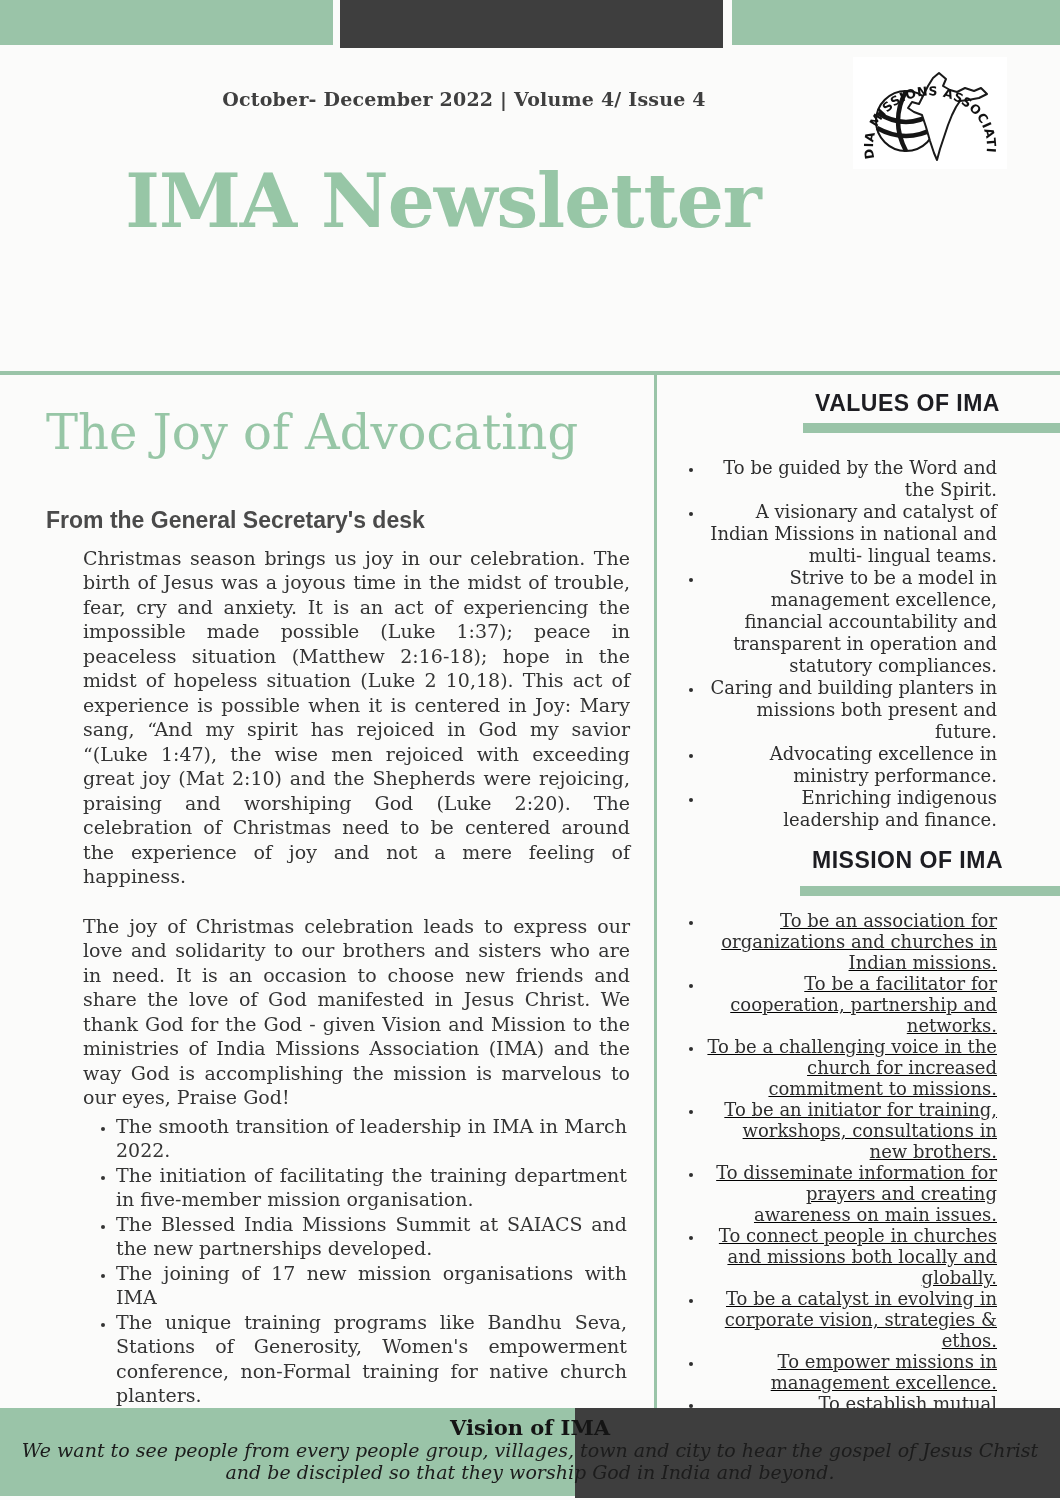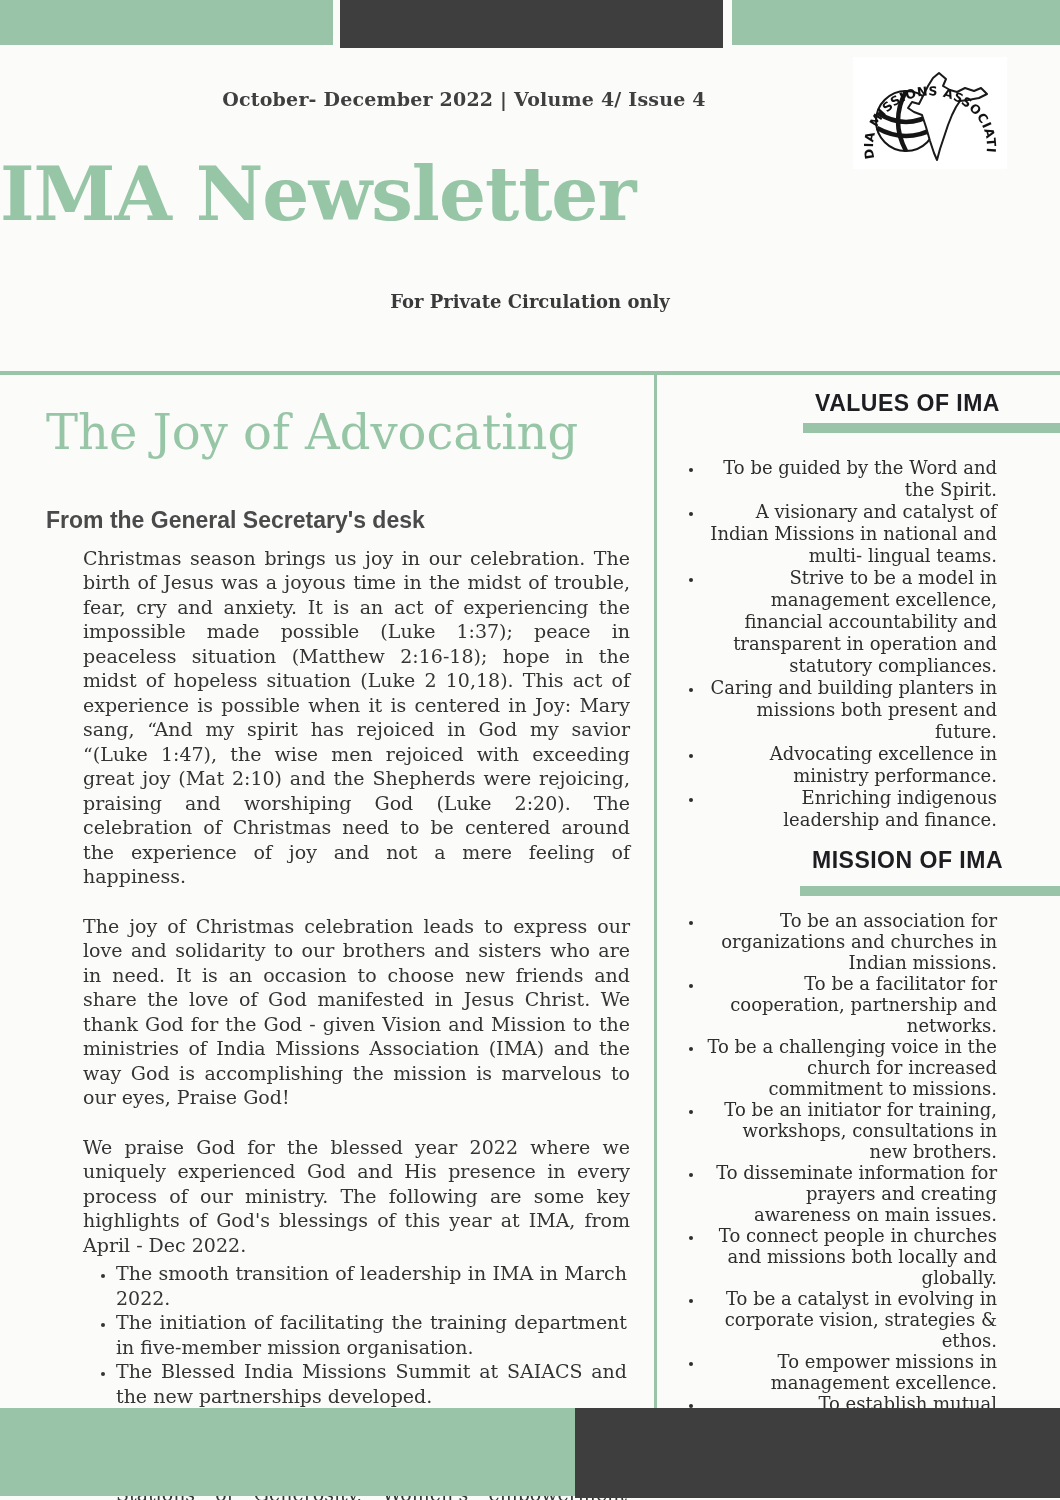--- a/index.html
+++ b/index.html
@@ -10,21 +10,21 @@
   .strip{position:absolute;top:0;height:45px;background:#9ac4a8;}
   .strip-left{left:0;width:333px;}
   .strip-right{left:732px;width:328px;}
   .strip-dark{left:340px;width:383px;height:48px;background:#3e3e3e;}
 
   
   .issue-line{position:absolute;top:88px;left:0;width:928px;text-align:center;
     font:700 19px "DejaVu Serif",serif;color:#3f3f3f;letter-spacing:.2px;}
   .logo{position:absolute;top:57px;left:853px;width:154px;height:112px;background:#ffffff;}
   .logo svg{width:100%;height:100%;display:block;}
-  .main-title{position:absolute;top:152px;left:0;width:872px;margin:0;
+  .main-title{position:absolute;top:152px;left:0;width:872px;margin:7px;text-align:center;
     font:700 74px/1.15 "DejaVu Serif",serif;color:#97c6a6;letter-spacing:-1px;}
   .circulation{position:absolute;top:291px;left:0;width:1060px;text-align:center;
     font:700 18px "DejaVu Serif",serif;color:#3a3a3a;}
 
   
   .hrule{position:absolute;top:371px;left:0;width:1060px;height:4px;background:#9ac4a8;}
   .vdivider{position:absolute;top:375px;left:654px;width:3px;height:1033px;background:#9ac4a8;}
 
   
   .left-col{position:absolute;top:398px;left:46px;width:584px;}
@@ -43,21 +43,21 @@
   .sec-head{margin:0 0 0 100px;text-align:center;
     font:700 23px "Liberation Sans",sans-serif;color:#1d1d22;letter-spacing:.5px;}
   .bar{margin-top:6px;height:10px;background:#9ac4a8;}
   .bar-values{margin-left:148px;}
   .bar-mission{margin-left:145px;margin-top:12px;}
   .side-list{margin:24px 0 0 0;padding-left:49px;width:342px;box-sizing:border-box;
     list-style:disc outside;}
   .side-list li{font:400 18px/22px "DejaVu Serif",serif;color:#2e2e2e;text-align:right;}
   .side-list li::marker{font-size:13px;color:#2e2e2e;}
   .sec-mission{margin-top:16px;}
-  .sec-mission .side-list{margin-top:14px;}
+  .sec-mission .side-list{margin-top:14px;text-decoration:underline;}
   .sec-mission .side-list li{line-height:21px;}
 
   
   .footer{position:absolute;top:1408px;left:0;width:1060px;height:88px;background:#9ac4a8;}
   .footer-dark{position:absolute;top:0;left:575px;width:485px;height:90px;background:#3e3e3e;}
   .footer-text{position:relative;z-index:2;padding-top:7px;text-align:center;}
   .vision-title{font:700 21px "DejaVu Serif",serif;color:#141414;}
   .vision-line{font:italic 400 19px/21.5px "DejaVu Serif",serif;color:#1c1c1c;}
 </style>
 </head>
@@ -83,31 +83,29 @@
         <path d="M 53,34 Q 37,64 53,94" stroke="#151515" stroke-width="4.5" fill="none"></path>
       </g>
       <path d="M 86,16 L 93,22 90,29 97,33 104,35 112,31 121,34 128,31 134,37 126,41 115,43 107,44 103,50 99,58 95,68 91,80 87,92 84,103 81,96 77,84 73,70 69,58 61,55 55,51 59,45 66,47 70,39 75,29 80,21 Z" fill="#ffffff" stroke="#1a1a1a" stroke-width="2" stroke-linejoin="round"></path>
       <text font-family="DejaVu Sans, sans-serif" font-size="12.5" font-weight="bold" fill="#111111" letter-spacing="0.5">
         <textPath href="#lg-arc" startOffset="50%" text-anchor="middle">*INDIA MISSIONS ASSOCIATION*</textPath>
       </text>
     </svg>
   </div>
 
   <h1 class="main-title">IMA Newsletter</h1>
-  <div class="circulation">For Private Circulation only</div>
 
   <div class="hrule"></div>
   <div class="vdivider"></div>
 
   <section class="left-col">
     <h2 class="article-title">The Joy of Advocating</h2>
     <h3 class="byline">From the General Secretary's desk</h3>
     <p>Christmas season brings us joy in our celebration. The birth of Jesus was a joyous time in the midst of trouble, fear, cry and anxiety. It is an act of experiencing the impossible made possible (Luke 1:37); peace in peaceless situation (Matthew 2:16-18); hope in the midst of hopeless situation (Luke 2 10,18). This act of experience is possible when it is centered in Joy: Mary sang, “And my spirit has rejoiced in God my savior “(Luke 1:47), the wise men rejoiced with exceeding great joy (Mat 2:10) and the Shepherds were rejoicing, praising and worshiping God (Luke 2:20). The celebration of Christmas need to be centered around the experience of joy and not a mere feeling of happiness.</p>
     <p>The joy of Christmas celebration leads to express our love and solidarity to our brothers and sisters who are in need. It is an occasion to choose new friends and share the love of God manifested in Jesus Christ. We thank God for the God - given Vision and Mission to the ministries of India Missions Association (IMA) and the way God is accomplishing the mission is marvelous to our eyes, Praise God!</p>
-    <p>We praise God for the blessed year 2022 where we uniquely experienced God and His presence in every process of our ministry. The following are some key highlights of God's blessings of this year at IMA, from April - Dec 2022.</p>
     <ul class="article-bullets">
       <li>The smooth transition of leadership in IMA in March 2022.</li>
       <li>The initiation of facilitating the training department in five-member mission organisation.</li>
       <li>The Blessed India Missions Summit at SAIACS and the new partnerships developed.</li>
       <li>The joining of 17 new mission organisations with IMA</li>
       <li>The unique training programs like Bandhu Seva, Stations of Generosity, Women's empowerment conference, non-Formal training for native church planters.</li>
     </ul>
   </section>
 
   <aside class="right-col">
@@ -135,15 +133,20 @@
         <li>To connect people in churches and missions both locally and globally.</li>
         <li>To be a catalyst in evolving in corporate vision, strategies &amp; ethos.</li>
         <li>To empower missions in management excellence.</li>
         <li>To establish mutual accountability.</li>
       </ul>
     </div>
   </aside>
 
   <footer class="footer">
     <div class="footer-dark"></div>
+    <div class="footer-text">
+      <div class="vision-title">Vision of IMA</div>
+      <div class="vision-line">We want to see people from every people group, villages, town and city to hear the gospel of Jesus Christ</div>
+      <div class="vision-line">and be discipled so that they worship God in India and beyond.</div>
+    </div>
   </footer>
 
 </div>
 
 </body></html>

